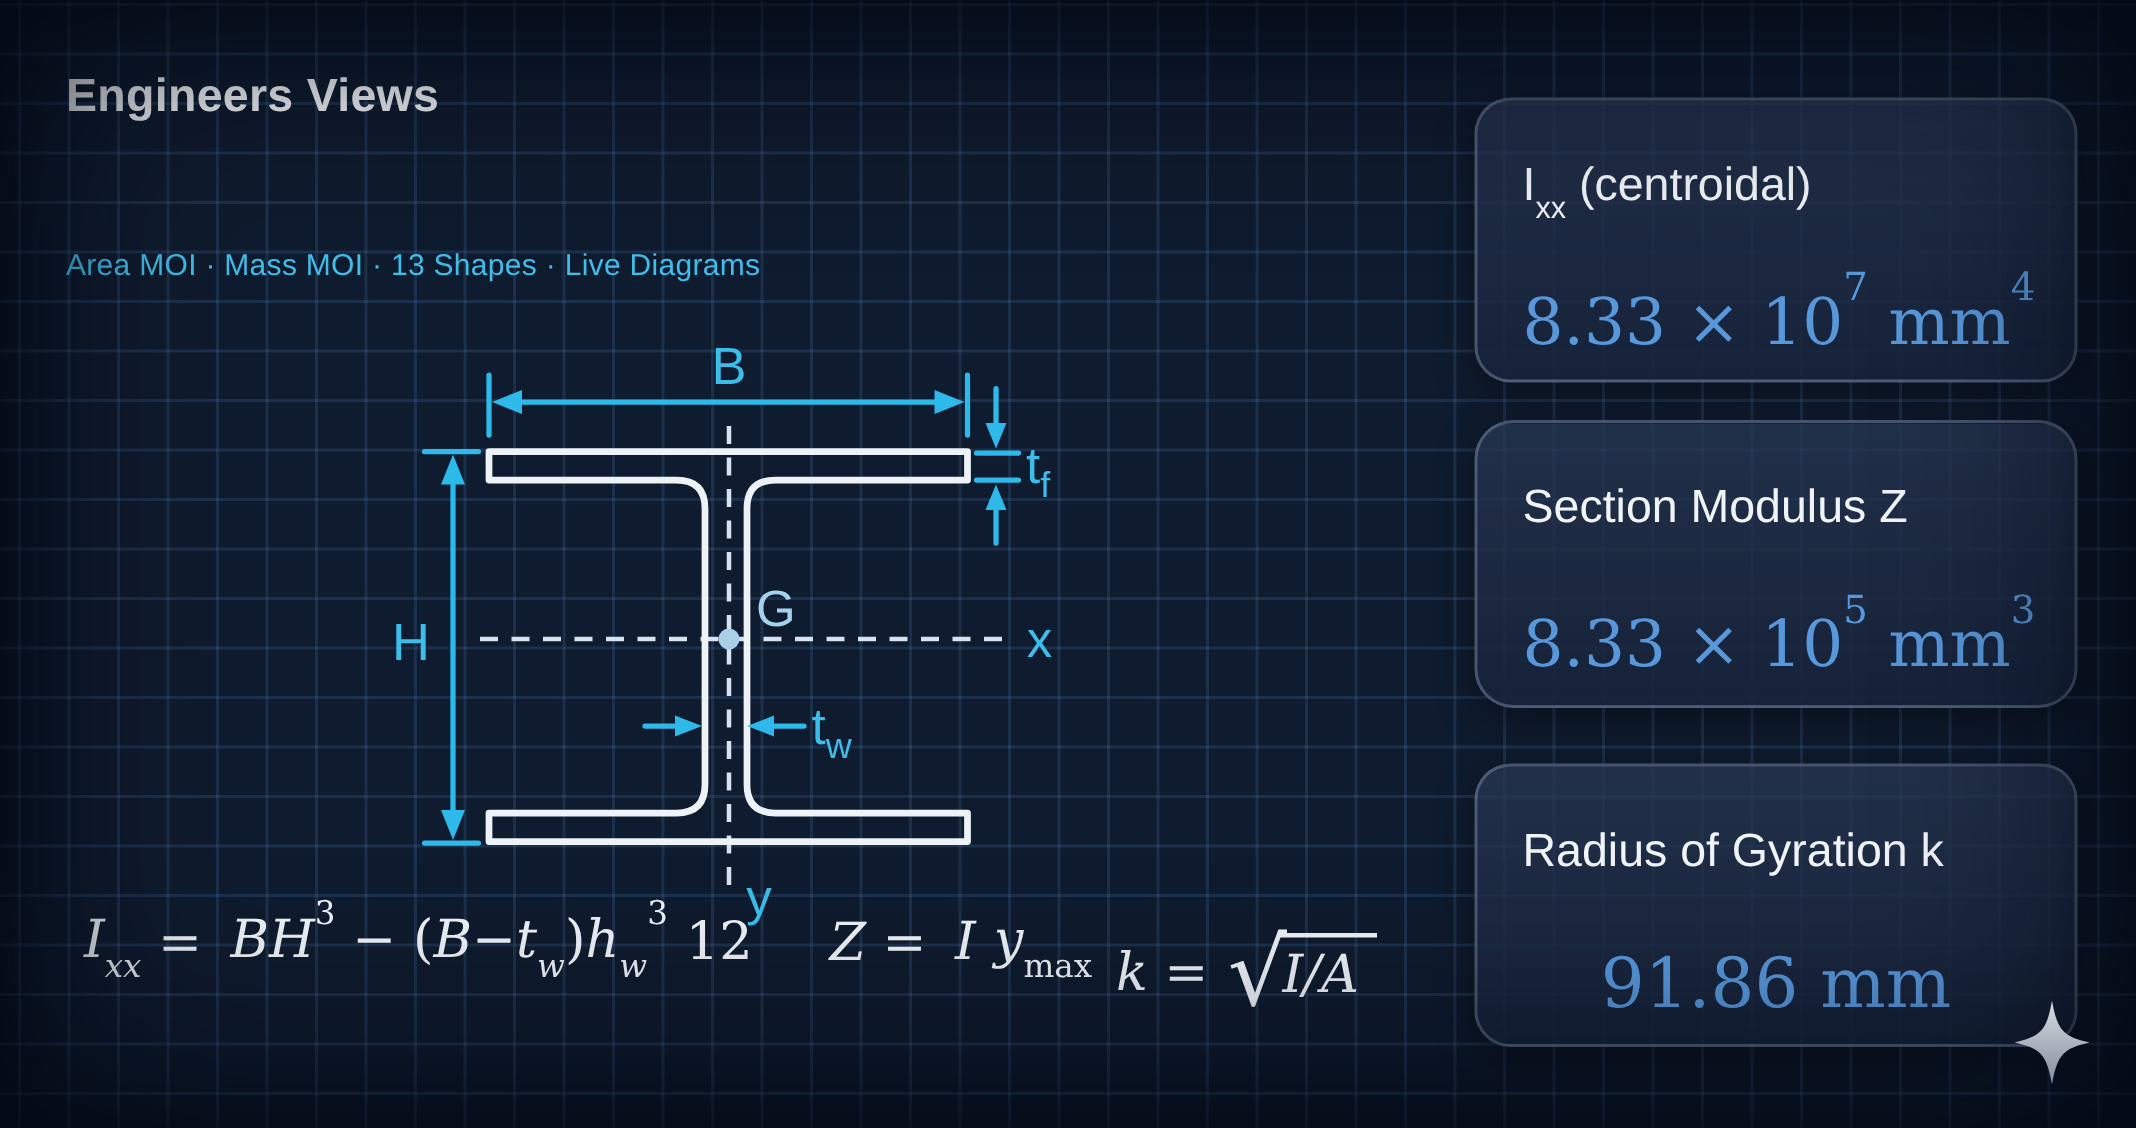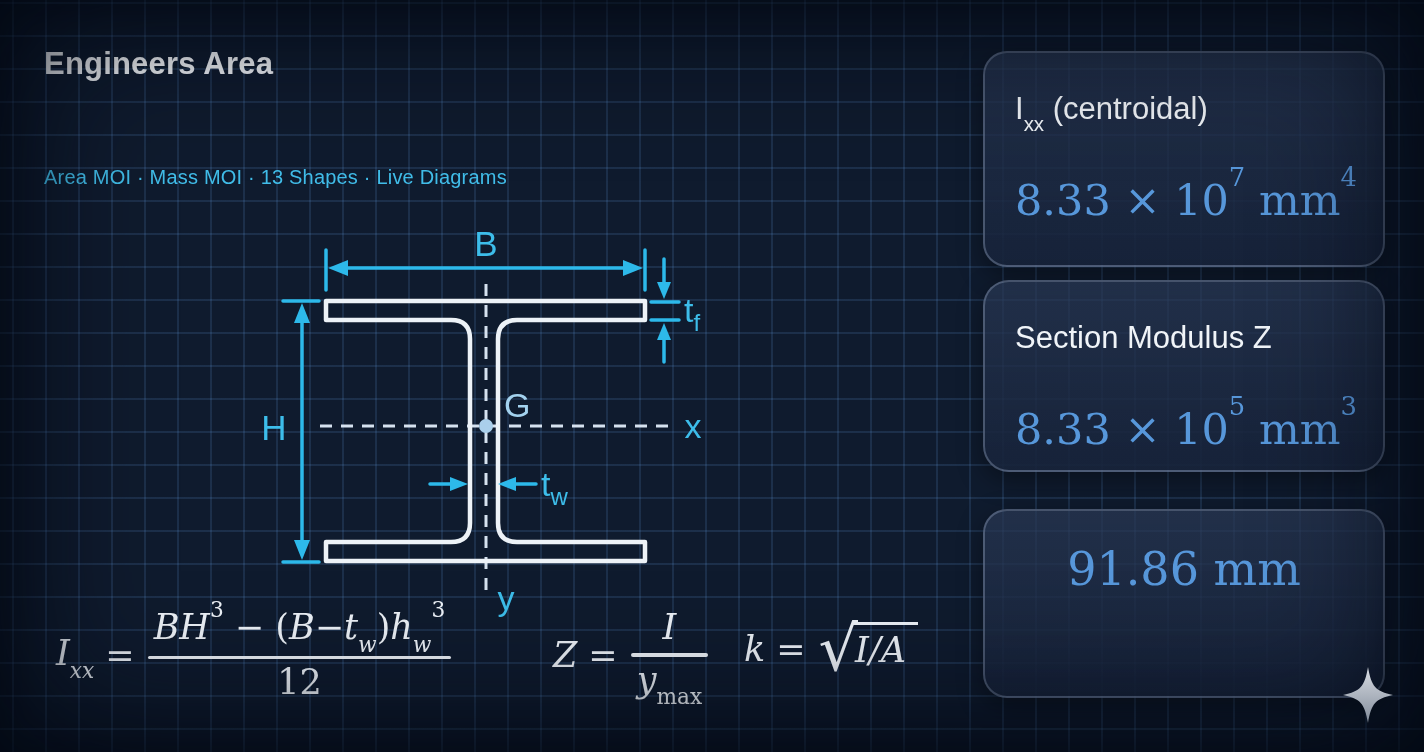--- a/index.html
+++ b/index.html
@@ -25,55 +25,55 @@
   .diagram{position:absolute;left:0;top:0;width:1424px;height:752px;}
   .diagram text{font-family:"Liberation Sans", sans-serif;}
   
   .formula{position:absolute;display:flex;align-items:center;color:#edf2f8;font-family:"DejaVu Serif", serif;font-size:35px;}
   .formula .mi{font-style:italic;}
   .formula sub{font-size:0.62em;position:relative;top:0.22em;line-height:1;}
   .formula sub.ital{font-style:italic;}
   .formula sub.rm{font-style:normal;}
   .formula sup{font-size:0.62em;position:relative;top:-0.45em;line-height:1;}
   .formula .eq{margin:0 13px 0 11px;}
-  .frac{display:inline-flex;flex-direction:column;align-items:center;}
+  .frac{display:inline-flex;flex-direction:row;align-items:center;}
   .frac .num,.frac .den{padding:0 6px;line-height:1.18;white-space:nowrap;}
   .frac .bar{align-self:stretch;height:3.4px;background:#edf2f8;border-radius:2px;margin:5px 0 3px 0;}
   .f1{left:56px;top:607px;}
   .f2{left:553px;top:607px;}
   .f3{left:744px;top:622px;}
   .sqrt{display:inline-flex;align-items:flex-start;}
   .radical{font-size:62px;line-height:54px;font-style:normal;}
   .radicand{border-top:3.6px solid #edf2f8;padding:5px 12px 0 3px;margin-left:-6px;line-height:1.15;}
   
   .card{
     position:absolute;left:983px;width:402px;box-sizing:border-box;
     background:linear-gradient(180deg, rgba(41,56,84,0.72), rgba(23,35,58,0.92));
     border:2px solid rgba(150,166,192,0.38);
     border-radius:24px;
     box-shadow:0 8px 26px rgba(0,0,0,0.38);
     padding:0 30px;
   }
-  .card1{top:51px;height:216px;}
+  .card1{top:65px;height:190px;}
   .card2{top:280px;height:192px;border-radius:26px;}
   .card3{top:509px;height:189px;}
   .card-label{margin-top:37px;font-size:31px;color:#f0f4f8;font-weight:400;line-height:38px;}
   .card-sub{font-size:0.66em;position:relative;top:0.24em;}
   .card-value{margin-top:26px;font-family:"DejaVu Serif", serif;font-size:43px;color:#5797da;line-height:54px;white-space:nowrap;}
   .card-value sup{font-size:0.6em;position:relative;top:-0.55em;}
   .card3 .card-value{text-align:center;font-size:46px;margin-top:22px;}
   
   .sparkle{position:absolute;left:1338px;top:664px;z-index:60;}
 </style>
 </head>
 <body>
 
 <div class="stage">
 
-  <div class="brand">Engineers Area</div>
+  <div class="brand">Engineers Views</div>
   <div class="subtitle">Area MOI · Mass MOI · 13 Shapes · Live Diagrams</div>
 
   <svg class="diagram" viewBox="0 0 1424 752" fill="none">
 
     <g stroke="#d6e2ef" stroke-width="3" stroke-dasharray="12 9">
       <path d="M 320 426 H 672"></path>
       <path d="M 486 284 V 592"></path>
     </g>
 
     <path d="M 326 301 H 645 V 320 H 517 Q 498 320 498 339 V 523 Q 498 542 517 542 H 645 V 561 H 326 V 542 H 451 Q 470 542 470 523 V 339 Q 470 320 451 320 H 326 Z" stroke="#edf2f7" stroke-width="4.5" stroke-linejoin="round"></path>
@@ -146,20 +146,21 @@
     <div class="card-label"><span>I</span><sub class="card-sub">xx</sub><span> (centroidal)</span></div>
     <div class="card-value"><span>8.33</span><span> × </span><span>10</span><sup>7</sup><span>&nbsp;mm</span><sup>4</sup></div>
   </section>
 
   <section class="card card2">
     <div class="card-label"><span>Section Modulus Z</span><sub class="card-sub"></sub><span></span></div>
     <div class="card-value"><span>8.33</span><span> × </span><span>10</span><sup>5</sup><span>&nbsp;mm</span><sup>3</sup></div>
   </section>
 
   <section class="card card3">
+    <div class="card-label"><span>Radius of Gyration k</span><sub class="card-sub"></sub><span></span></div>
     <div class="card-value"><span>91.86</span><span></span><span></span><sup></sup><span>&nbsp;mm</span><sup></sup></div>
   </section>
 
   <svg class="sparkle" width="60" height="62" viewBox="0 0 60 62">
     <defs>
       <linearGradient id="sparkGrad" x1="0" y1="0" x2="0" y2="1">
         <stop offset="0" stop-color="#d9dde3"></stop>
         <stop offset="1" stop-color="#828c9b"></stop>
       </linearGradient>
     </defs>

